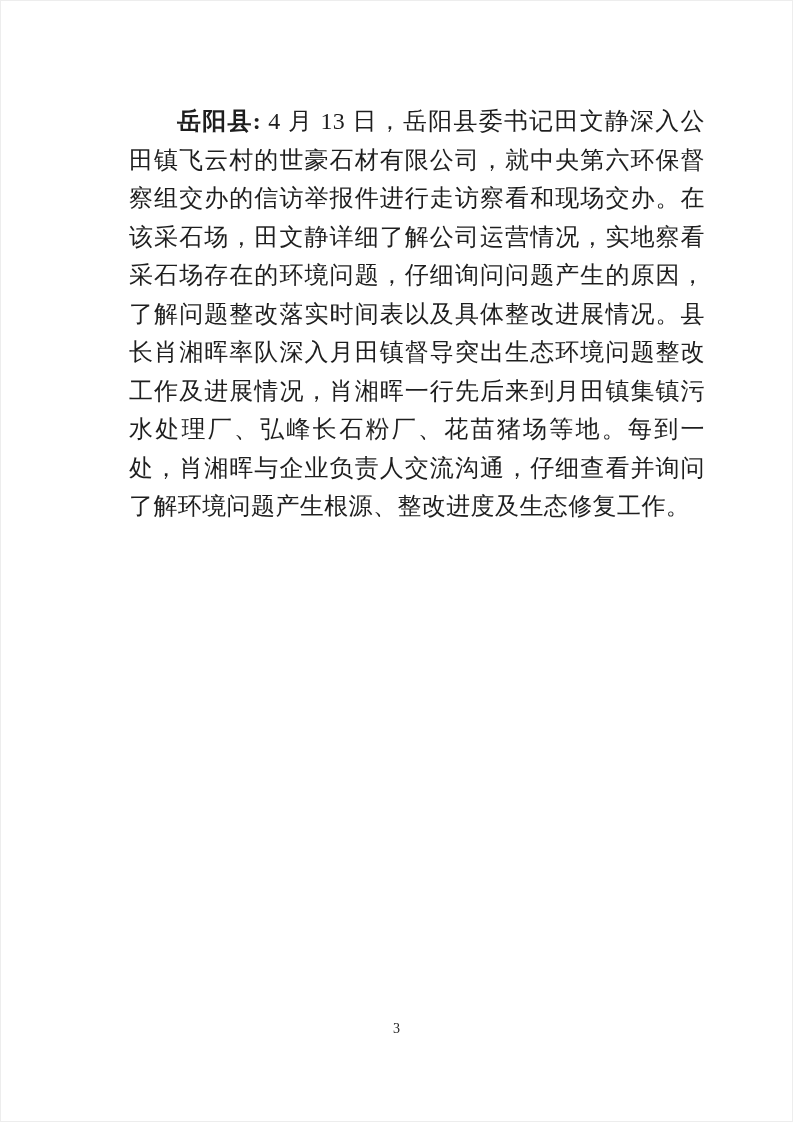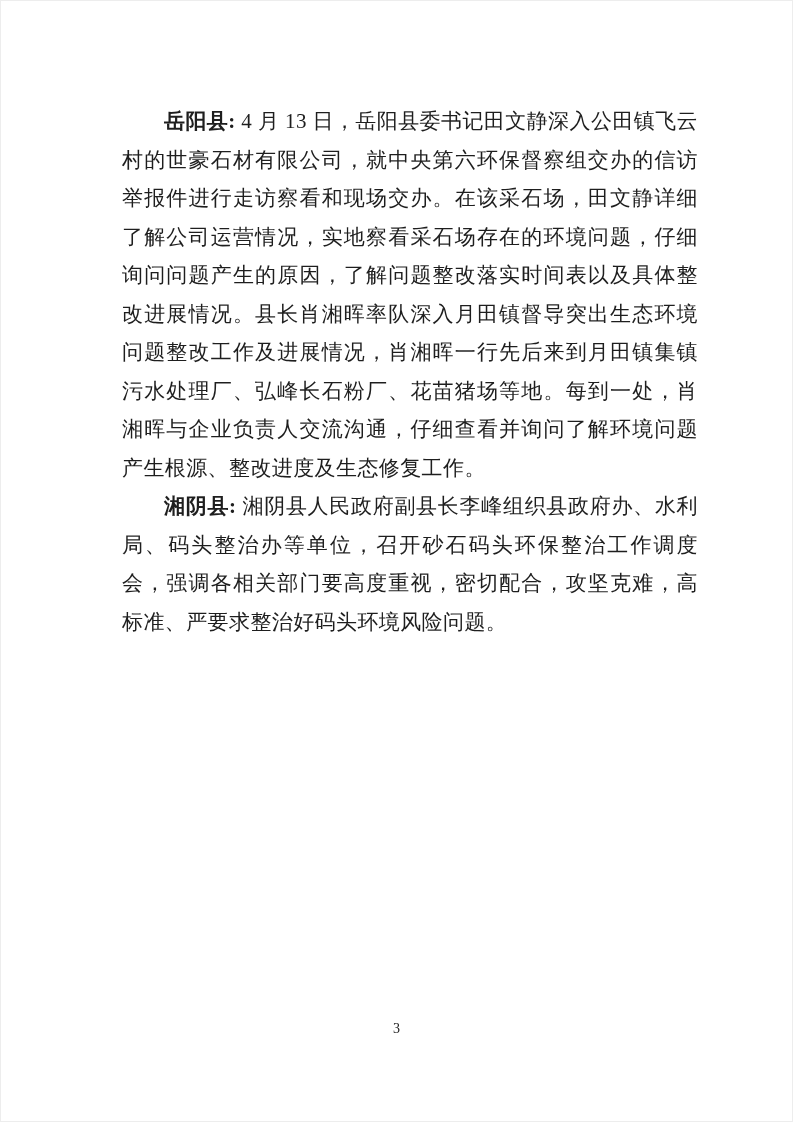--- a/index.html
+++ b/index.html
@@ -12,25 +12,25 @@
     width: 793px;
     height: 1122px;
     background: #ffffff;
     border: 1px solid #ededed;
     box-sizing: border-box;
     overflow: hidden;
     font-family: "Liberation Serif", "DejaVu Serif", serif;
   }
   .content {
     position: absolute;
-    left: 121px;
+    left: 128px;
     top: 101px;
     width: 576px;
     color: #1e1e1e;
-    font-size: 21px;
+    font-size: 24px;
     line-height: 38.5px;
     text-align: justify;
     text-justify: inter-ideograph;
     letter-spacing: 0.4px;
   }
   .content p {
     margin: 0;
     padding: 0;
     text-indent: 2em;
   }
@@ -49,18 +49,15 @@
   }
 </style>
 </head>
 <body>
 
 <div class="page">
   <div class="content">
     <p>
       <span class="county-heading">岳阳县:</span><span> 4 月 13 日，岳阳县委书记田文静深入公田镇飞云村的世豪石材有限公司，就中央第六环保督察组交办的信访举报件进行走访察看和现场交办。在该采石场，田文静详细了解公司运营情况，实地察看采石场存在的环境问题，仔细询问问题产生的原因，了解问题整改落实时间表以及具体整改进展情况。县长肖湘晖率队深入月田镇督导突出生态环境问题整改工作及进展情况，肖湘晖一行先后来到月田镇集镇污水处理厂、弘峰长石粉厂、花苗猪场等地。每到一处，肖湘晖与企业负责人交流沟通，仔细查看并询问了解环境问题产生根源、整改进度及生态修复工作。</span>
     </p>
-    <p>
-      <span class="county-heading">湘阴县:</span><span> 湘阴县人民政府副县长李峰组织县政府办、水利局、码头整治办等单位，召开砂石码头环保整治工作调度会，强调各相关部门要高度重视，密切配合，攻坚克难，高标准、严要求整治好码头环境风险问题。</span>
-    </p>
   </div>
   <div class="page-number">3</div>
 </div>
 
 </body></html>

